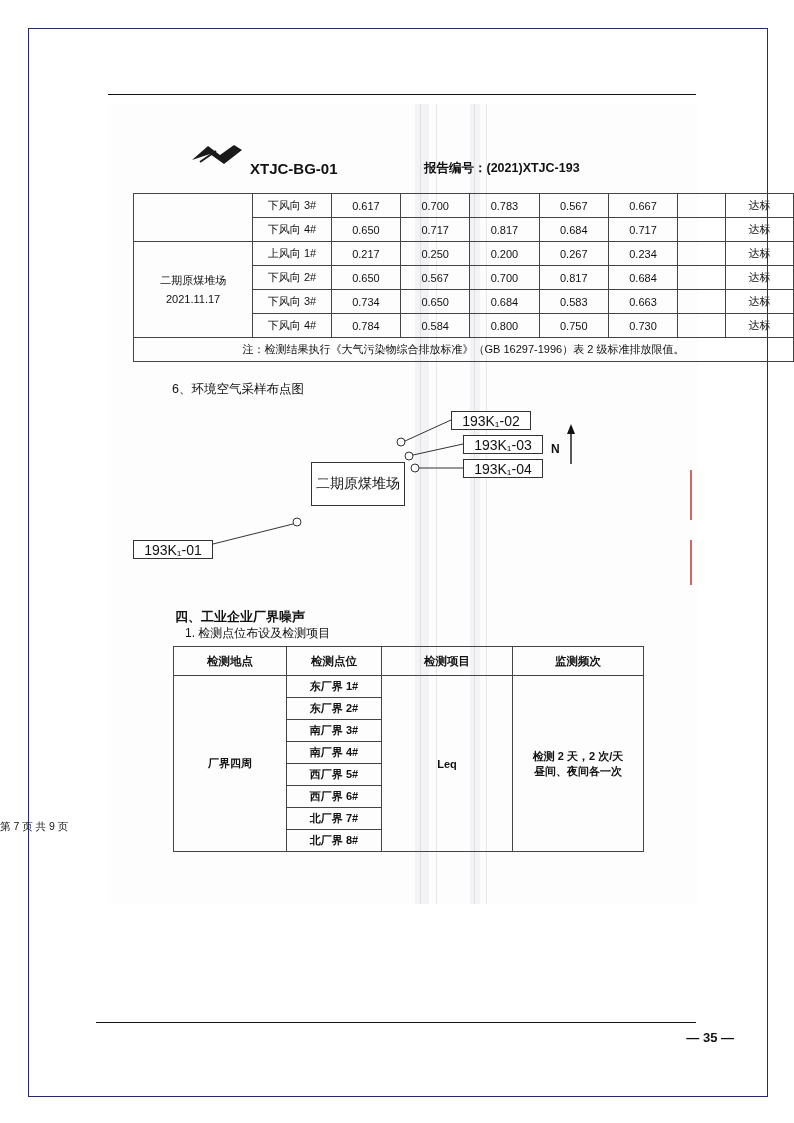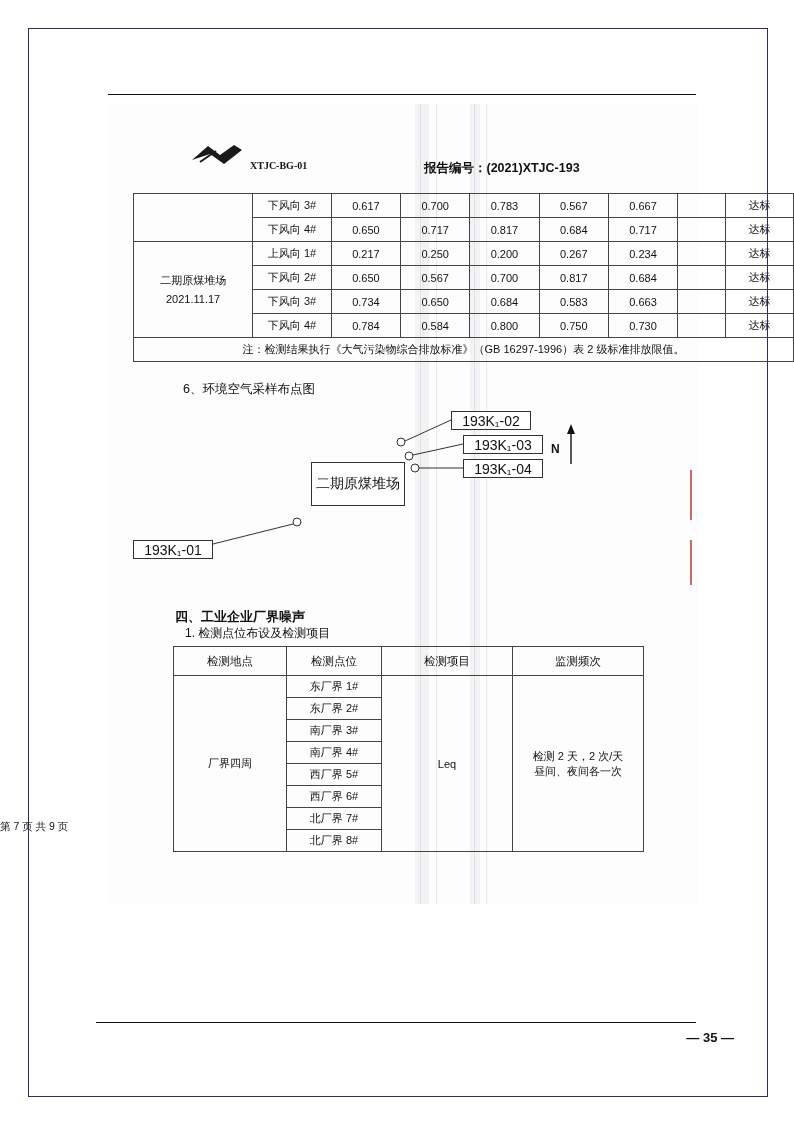--- a/index.html
+++ b/index.html
@@ -52,22 +52,22 @@
   .red-tick{
     position:absolute;width:2px;background:#c3342b;opacity:.75;
   }
 
   .logo{
     position:absolute;left:190px;top:142px;
     width:54px;height:26px;
   }
   .doc-code{
     position:absolute;left:250px;top:160px;
-    font-family:Liberation Serif, serif;
-    font-weight:bold;font-size:10px;color:#111;text-align:right;
+    font-family:Liberation Sans, sans-serif;
+    font-weight:bold;font-size:15px;color:#111;text-align:right;
   }
   .report-no{
     position:absolute;left:424px;top:160px;
     font-family:"Liberation Sans", sans-serif;
     font-weight:bold;font-size:12.5px;color:#111;
   }
 
   
   table.t1{
     position:absolute;left:133px;top:193px;
@@ -87,21 +87,21 @@
   td.site{width:112px;line-height:1.7;font-size:11.5px;}
   td.pt{width:72px;}
   td.val{width:48px;}
   td.gap{width:30px;border-left:1px solid #444;border-right:1px solid #444;}
   td.res{width:56px;}
   td.note{
     text-align:left;padding:3px 6px;height:24px;font-size:11px;
   }
 
   .sec-6{
-    position:absolute;left:183px;top:381px;
+    position:absolute;left:172px;top:381px;
     font-family:"Liberation Sans", sans-serif;
     font-size:12.5px;color:#111;
   }
 
   
   .map{
     position:absolute;left:133px;top:400px;width:540px;height:180px;
   }
   .map .box{
     position:absolute;border:1px solid #333;background:#fff;
@@ -131,21 +131,21 @@
 
   table.t2{
     position:absolute;left:173px;top:646px;
     border-collapse:collapse;color:#111;
   }
   table.t2 th, table.t2 td{
     border:1px solid #444;
     font-family:"Liberation Sans", sans-serif;
     font-size:11px;
     text-align:center;vertical-align:middle;
-    font-weight:normal;
+    font-weight:bold;
     height:19px;
   }
   table.t2 th{height:26px;font-size:11.5px;}
   .c1{width:110px;}
   .c2{width:92px;}
   .c3{width:128px;}
   .c4{width:128px;}
 
   .page-foot{
     position:absolute;left:0;top:820px;width:714px;

